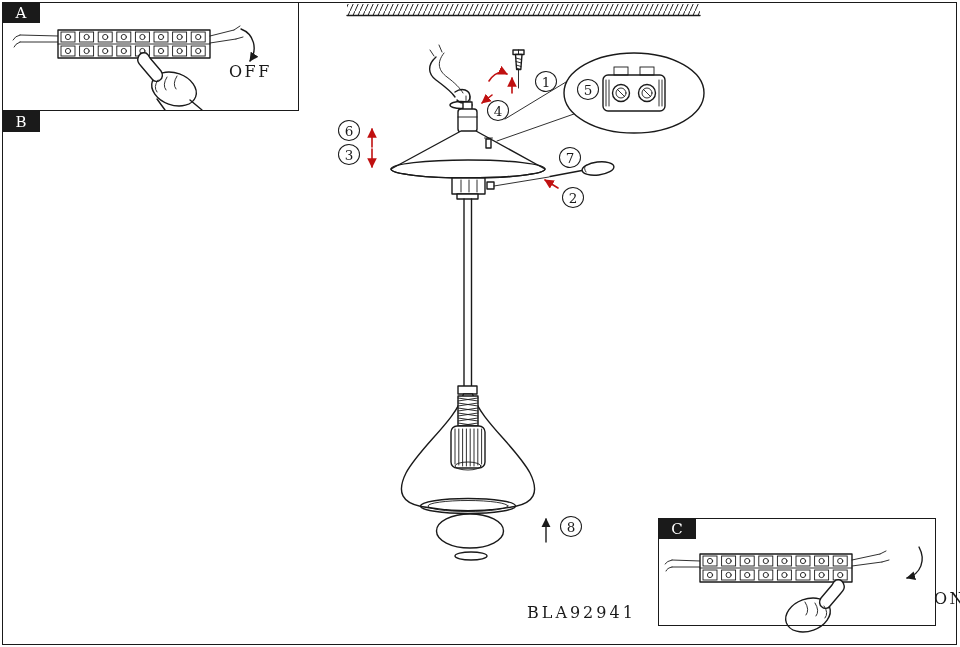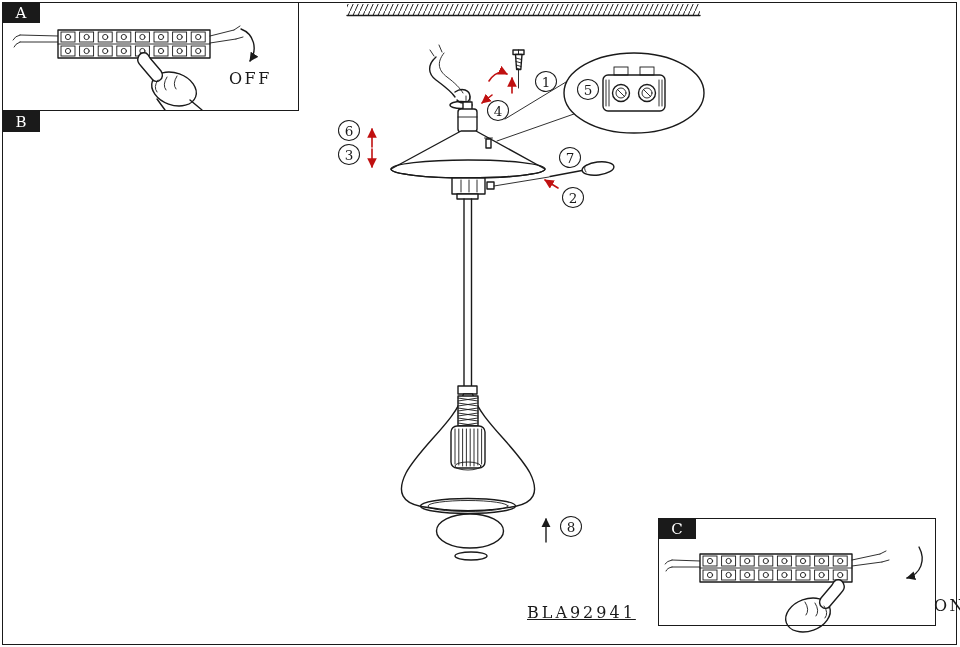--- a/index.html
+++ b/index.html
@@ -11,24 +11,24 @@
   .panel-c { position:absolute; left:658px; top:518px; width:278px; height:108px; border:1.6px solid var(--ink); }
   .tag { position:absolute; width:38px; height:21px; background:var(--ink); color:#fff;
          display:flex; align-items:center; justify-content:center;
          font-family:"DejaVu Serif", serif; font-size:15px; }
   .tag-a { left:2px; top:2px; }
   .tag-b { left:2px; top:111px; }
   .tag-c { left:658px; top:518px; }
   .callout { position:absolute; width:22px; height:21px; border:1.4px solid var(--ink);
              border-radius:50%; background:#fff; display:flex; align-items:center; justify-content:center;
              font-size:13.5px; font-family:"DejaVu Serif", serif; }
-  .state-label { position:absolute; font-size:16px; letter-spacing:2.5px; font-family:"DejaVu Serif", serif;margin-top:7px; }
+  .state-label { position:absolute; font-size:16px; letter-spacing:2.5px; font-family:"DejaVu Serif", serif; }
   .off-label { left:229px; top:62px; }
   .on-label  { left:934px; top:589px; }
-  .model { position:absolute; left:527px; top:603px; font-size:16px; letter-spacing:3px;text-decoration:underline; }
+  .model { position:absolute; left:527px; top:603px; font-size:16px; letter-spacing:3px; }
   svg.art { position:absolute; left:0; top:0; }
   .ln   { stroke:var(--ink); fill:none; stroke-width:1.4; stroke-linecap:round; stroke-linejoin:round; }
   .fw   { fill:#fff; }
   .thin { stroke:var(--ink); fill:none; stroke-width:0.9; stroke-linecap:round; }
   .red  { stroke:var(--red); fill:none; stroke-width:1.6; stroke-linecap:round; }
 </style>
 </head>
 <body>
 
 <div class="sheet">

